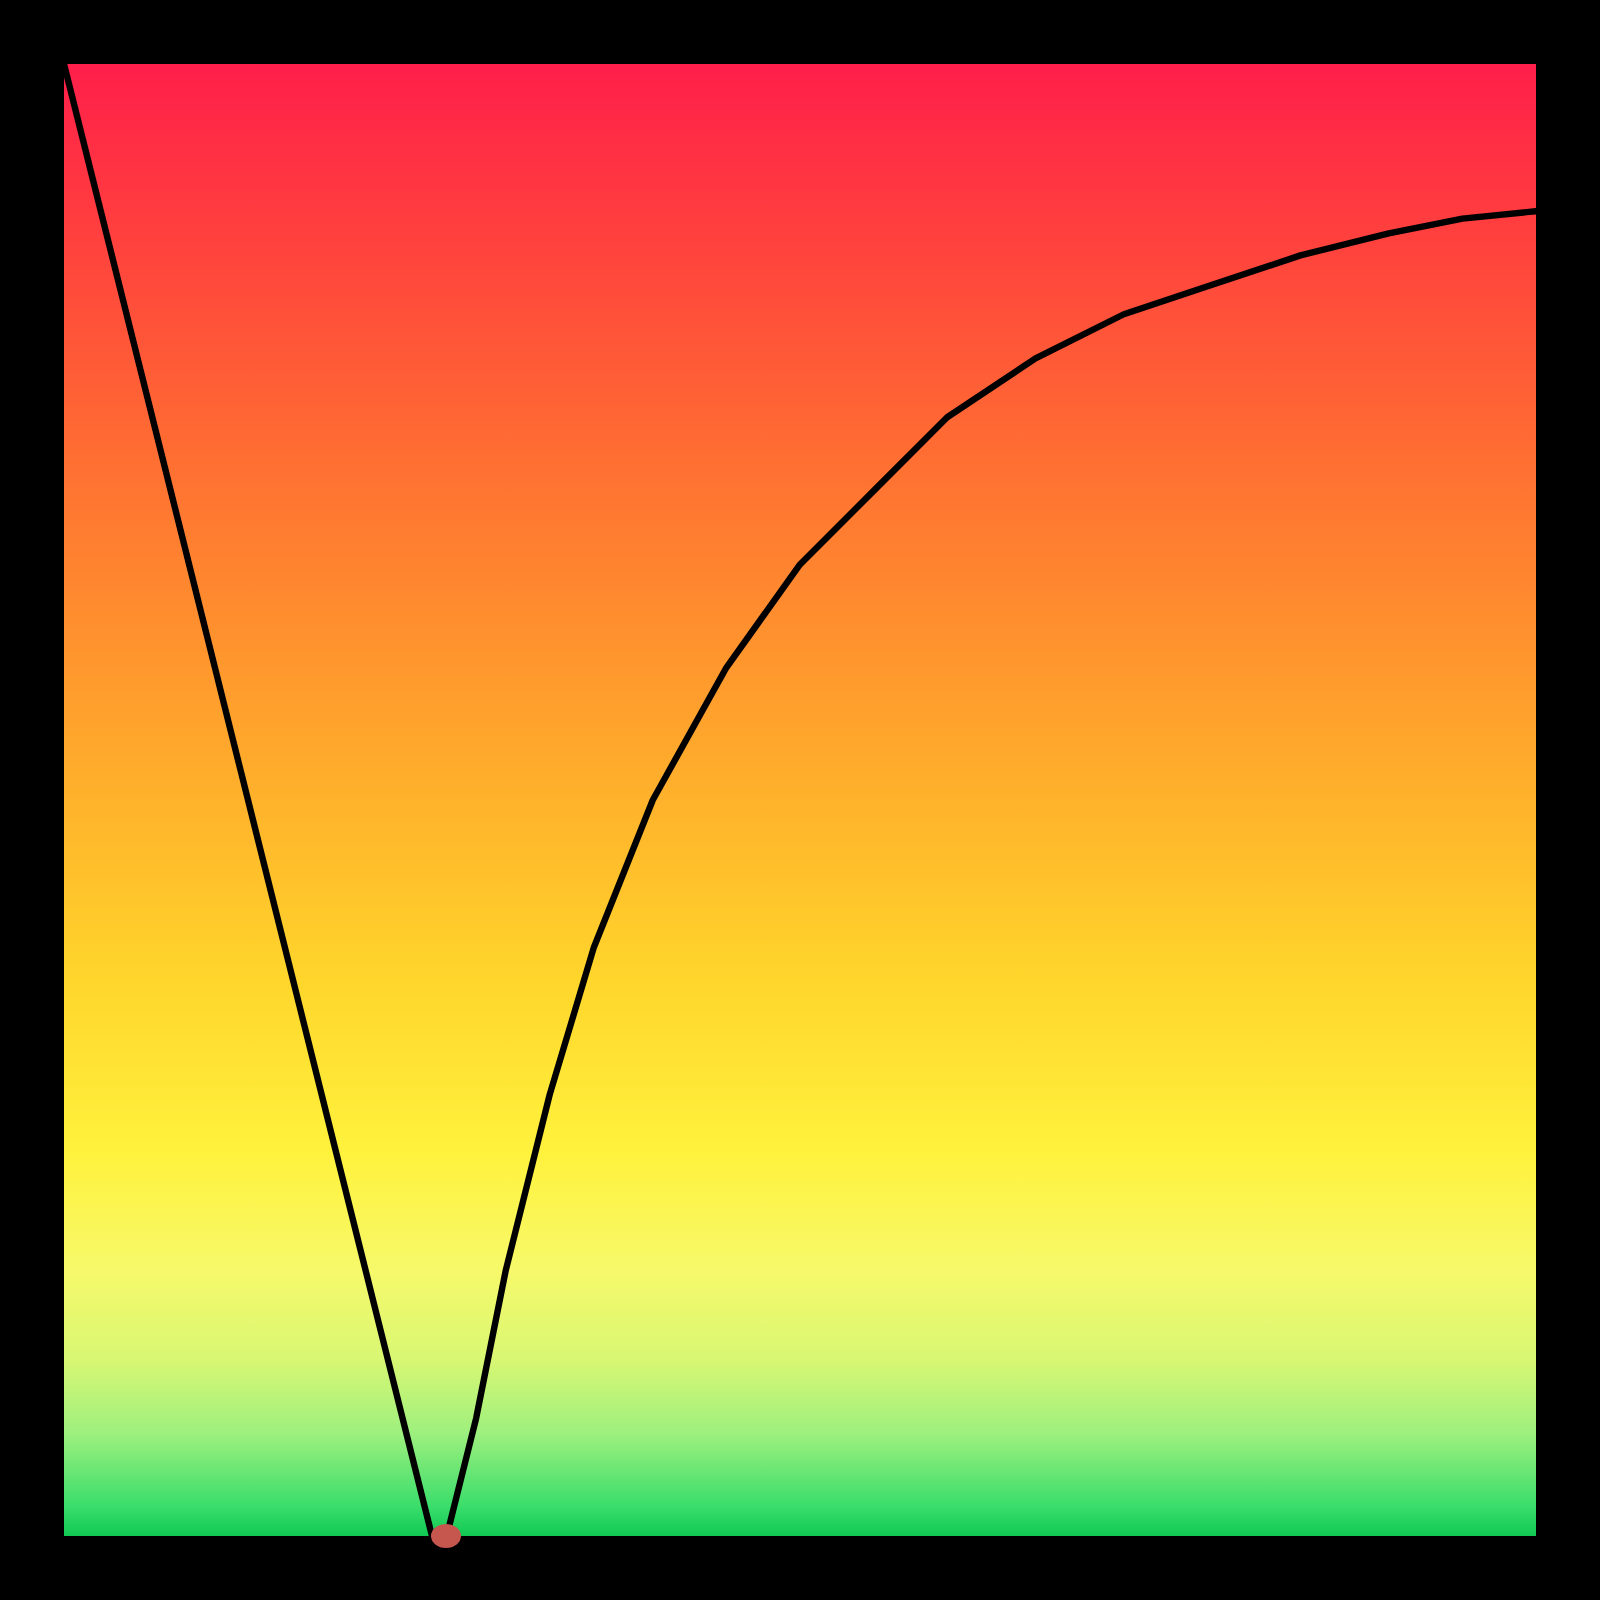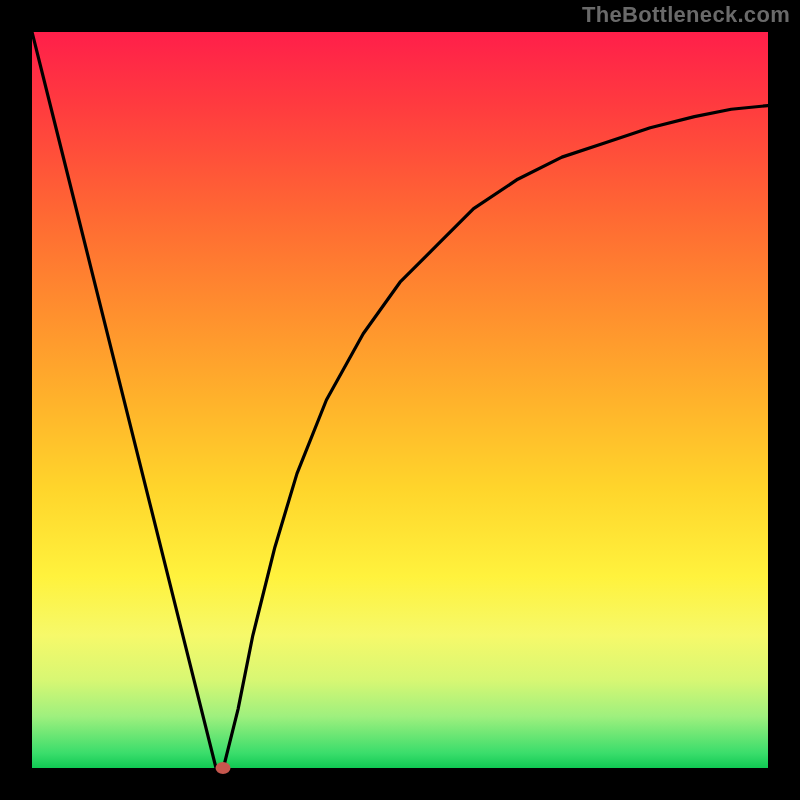--- a/index.html
+++ b/index.html
@@ -64,21 +64,20 @@
     height: 12px;
     background: #c6574e;
     border-radius: 50%;
     transform: translate(-50%, -50%);
   }
 </style>
 </head>
 <body>
 
 <div class="frame">
-  <div class="watermark">TheBottleneck.com</div>
 
   <div class="plot">
     <svg class="curve-svg" viewBox="0 0 736 736" preserveAspectRatio="none">
       <path id="curve-path" fill="none" stroke="#000" stroke-width="3.2" stroke-linejoin="round" stroke-linecap="round" d="M0.00 0.00 L29.44 117.76 L58.88 235.52 L88.32 353.28 L117.76 471.04 L147.20 588.80 L169.28 677.12 L184.00 736.00 L191.36 736.00 L206.08 677.12 L220.80 603.52 L242.88 515.20 L264.96 441.60 L294.40 368.00 L331.20 301.76 L368.00 250.24 L404.80 213.44 L441.60 176.64 L485.76 147.20 L529.92 125.12 L574.08 110.40 L618.24 95.68 L662.40 84.64 L699.20 77.28 L736.00 73.60 "></path>
     </svg>
     <div class="marker" id="marker" style="left: 191.36px; top: 736px; background: rgb(198, 87, 78);"></div>
   </div>
 </div>
 
 </body></html>

